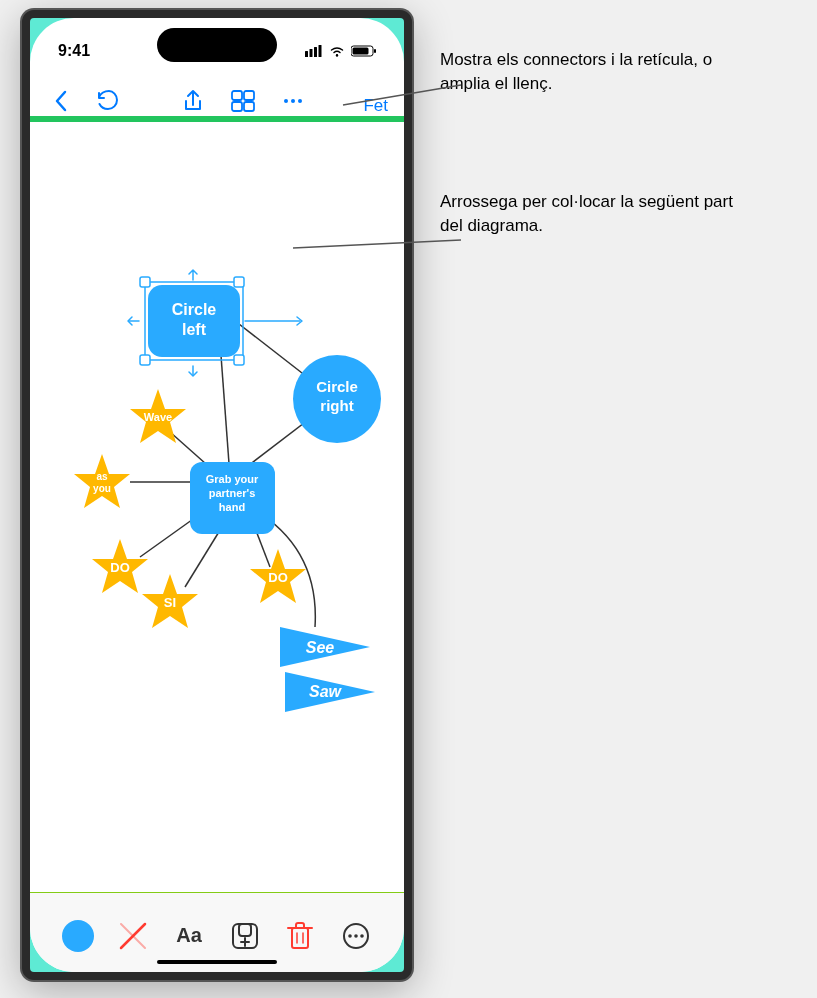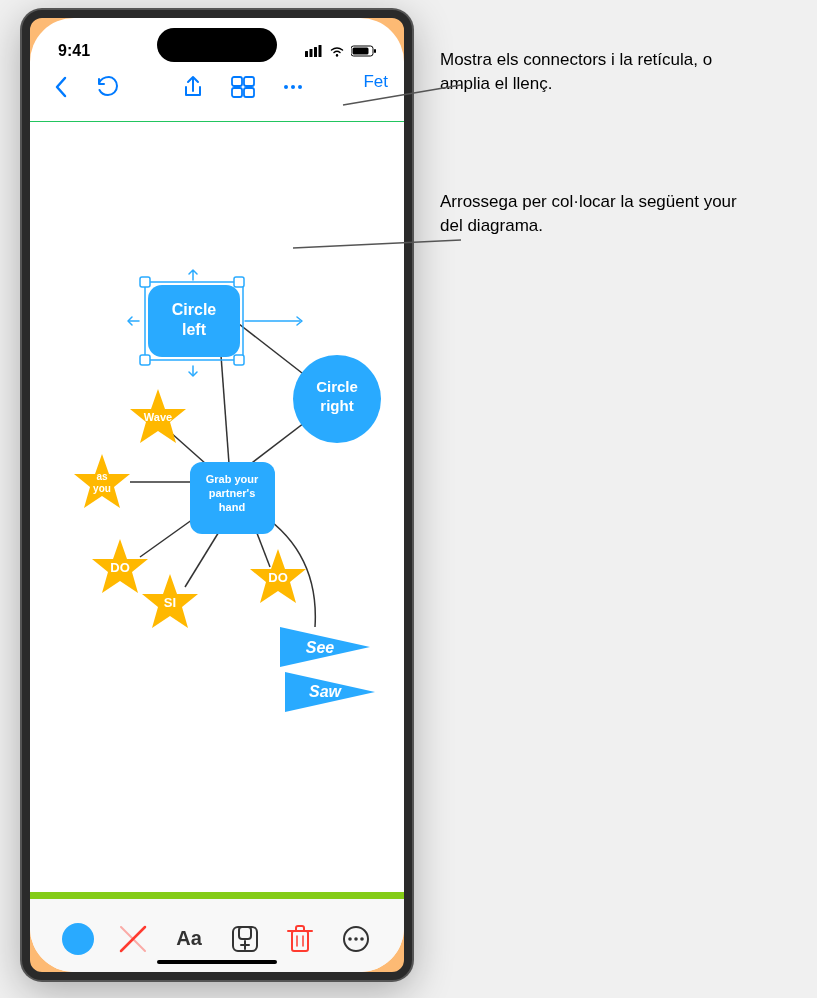--- a/index.html
+++ b/index.html
@@ -12,22 +12,22 @@
       overflow: hidden;
     }
 
     
     .phone-frame {
       position: absolute;
       left: 22px;
       top: 10px;
       width: 390px;
       height: 970px;
-      background: #fdba74;
-      border-radius: 20px;
+      background: #5eead4;
+      border-radius: 12px;
       border: 8px solid #2a2a2a;
       box-shadow: 0 0 0 2px #555, 0 10px 40px rgba(0,0,0,0.3);
       overflow: hidden;
     }
 
     
     .phone-screen {
       position: absolute;
       left: 0; top: 0;
       width: 100%; height: 100%;
@@ -73,24 +73,24 @@
       z-index: 20;
     }
 
     
     .toolbar-top {
       position: absolute;
       top: 54px;
       left: 0; right: 0;
       height: 50px;
       display: flex;
-      align-items: flex-start;
+      align-items: flex-end;
       justify-content: space-between;
       padding: 0 16px;
-      border-bottom: 1px solid #22c55e;
+      border-bottom: 6px solid #22c55e;
       z-index: 10;
     }
 
     .toolbar-left {
       display: flex;
       align-items: center;
       gap: 16px;
     }
 
     .toolbar-center {
@@ -133,21 +133,21 @@
       top: 0; left: 0;
       width: 100%; height: 100%;
     }
 
     
     .toolbar-bottom {
       position: absolute;
       bottom: 0; left: 0; right: 0;
       height: 80px;
       background: #f8f8f8;
-      border-top: 7px solid #84cc16;
+      border-top: 1px solid #84cc16;
       display: flex;
       align-items: center;
       justify-content: space-around;
       padding: 16px 20px 10px;
     }
 
     .bottom-btn {
       width: 44px; height: 44px;
       display: flex; align-items: center; justify-content: center;
       cursor: pointer;
@@ -417,15 +417,15 @@
     <div class="home-indicator"></div>
 
   </div>
 </div>
 
 <div class="callout-area">
   <div class="callout-1">
     <span>Mostra els connectors i la retícula, o amplia el llenç.</span>
   </div>
   <div class="callout-2">
-    <span>Arrossega per col·locar la següent your del diagrama.</span>
+    <span>Arrossega per col·locar la següent part del diagrama.</span>
   </div>
 </div>
 
 </body></html>

